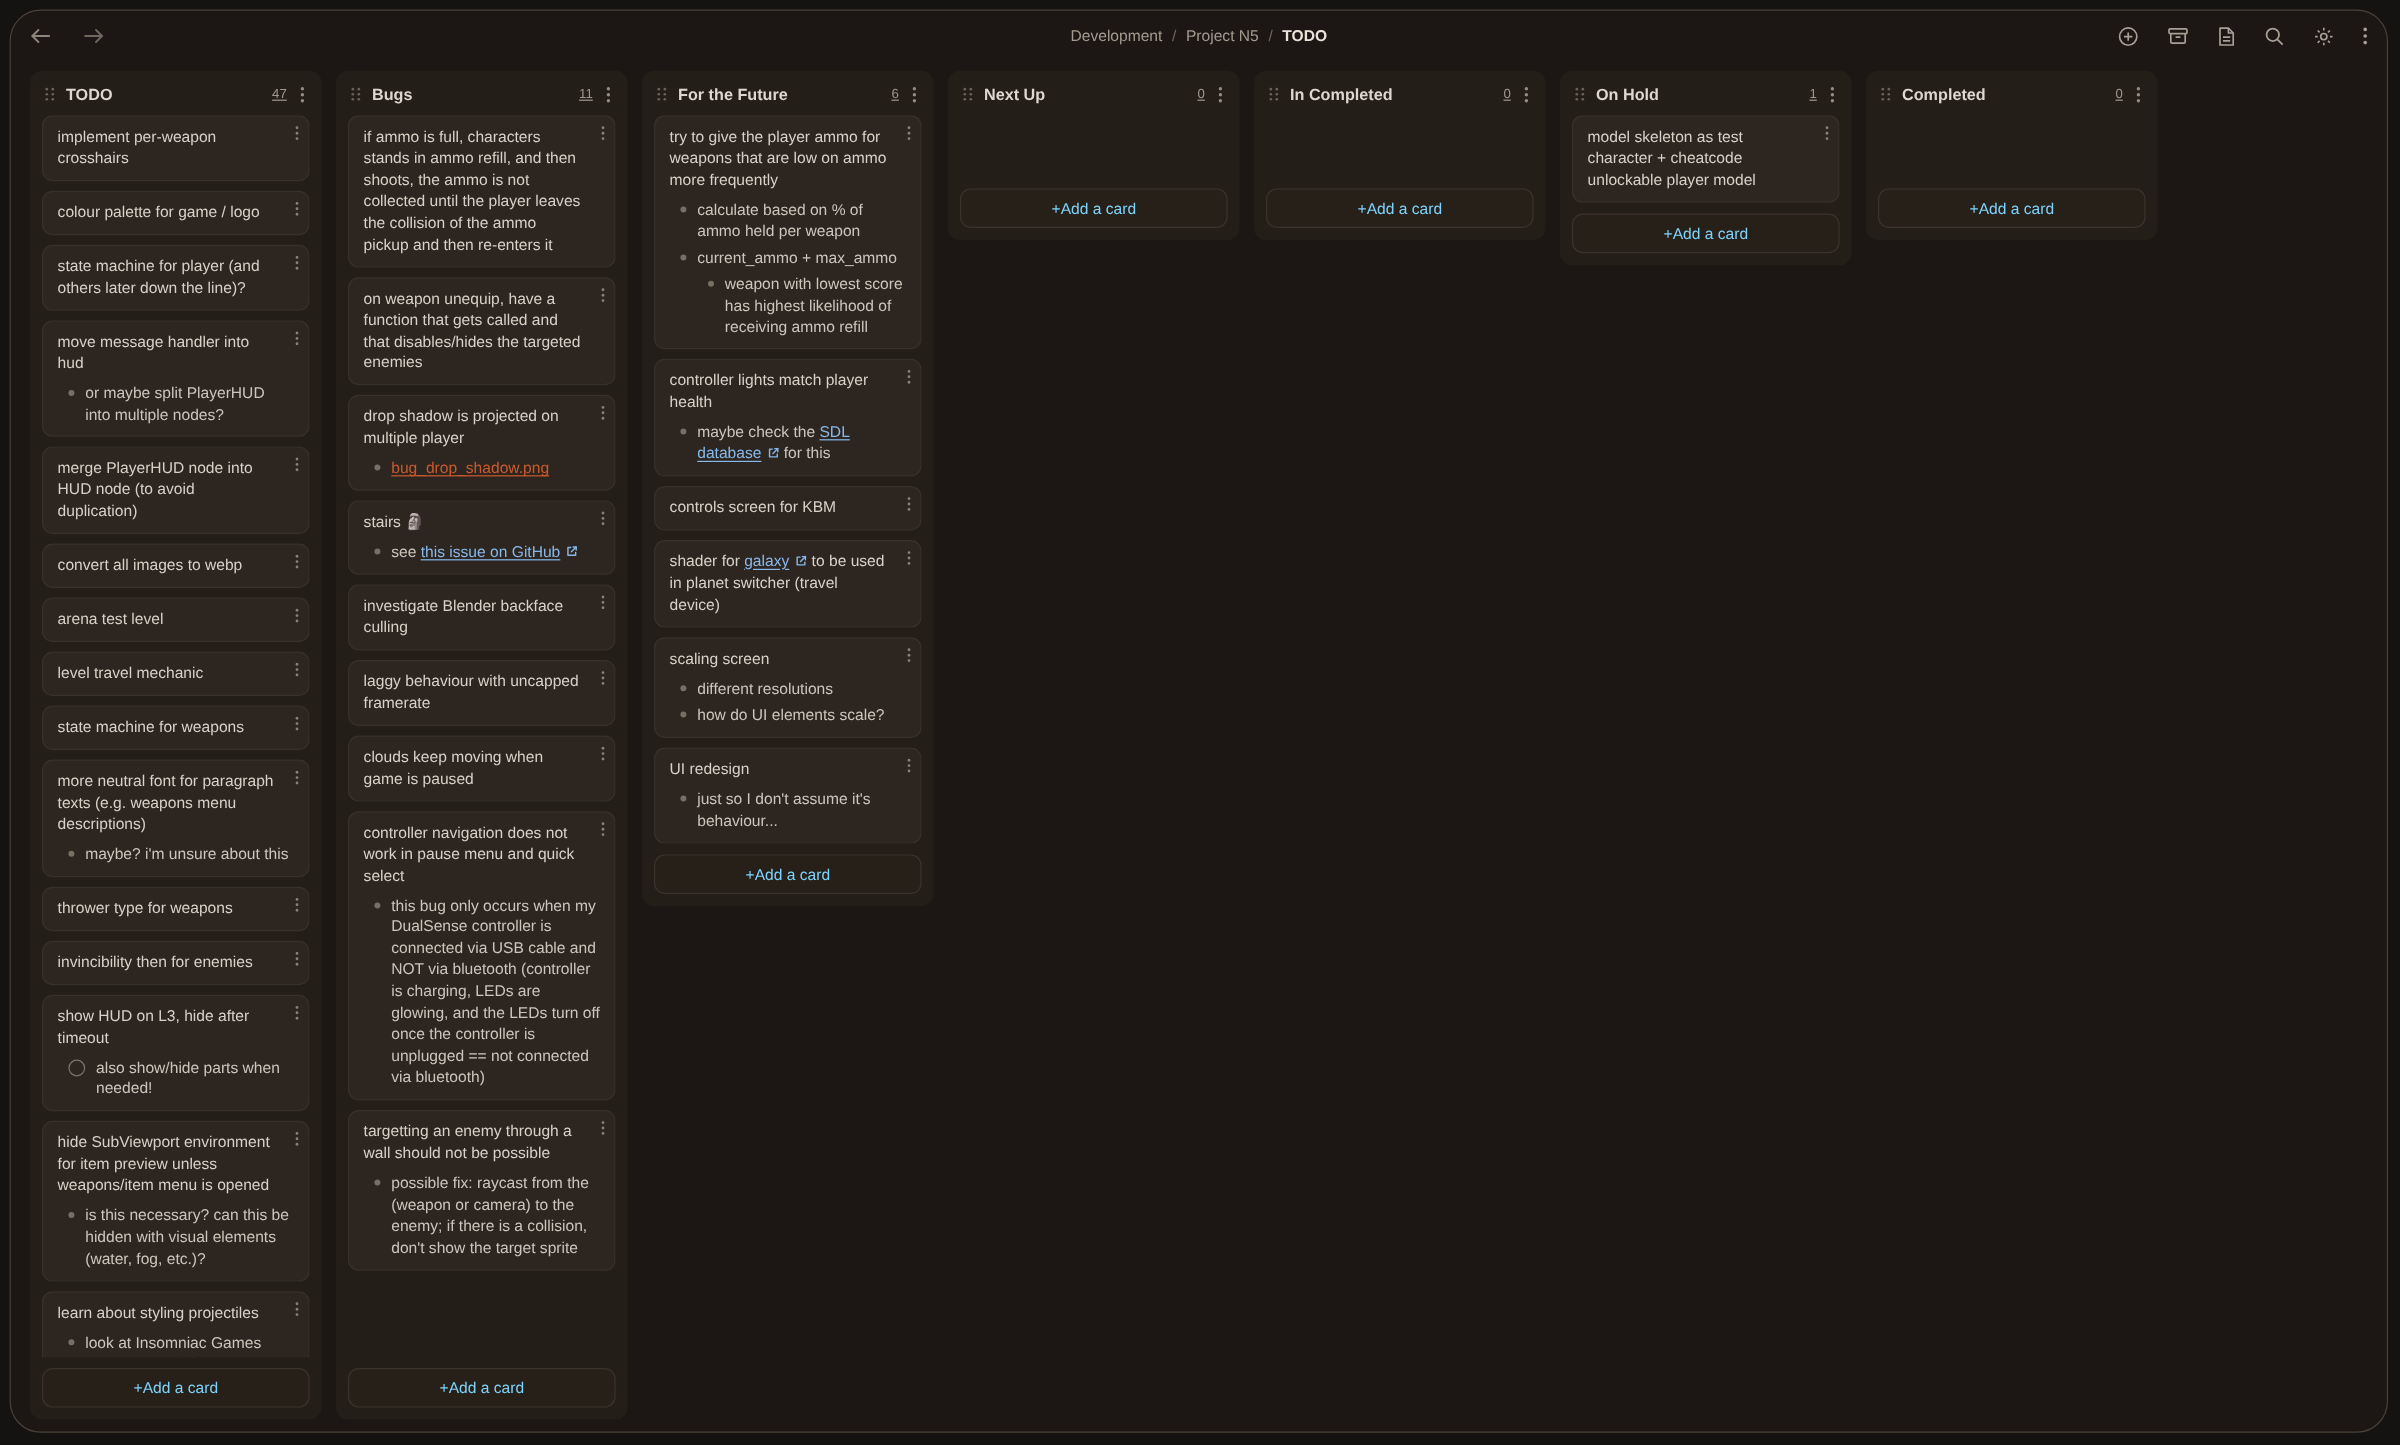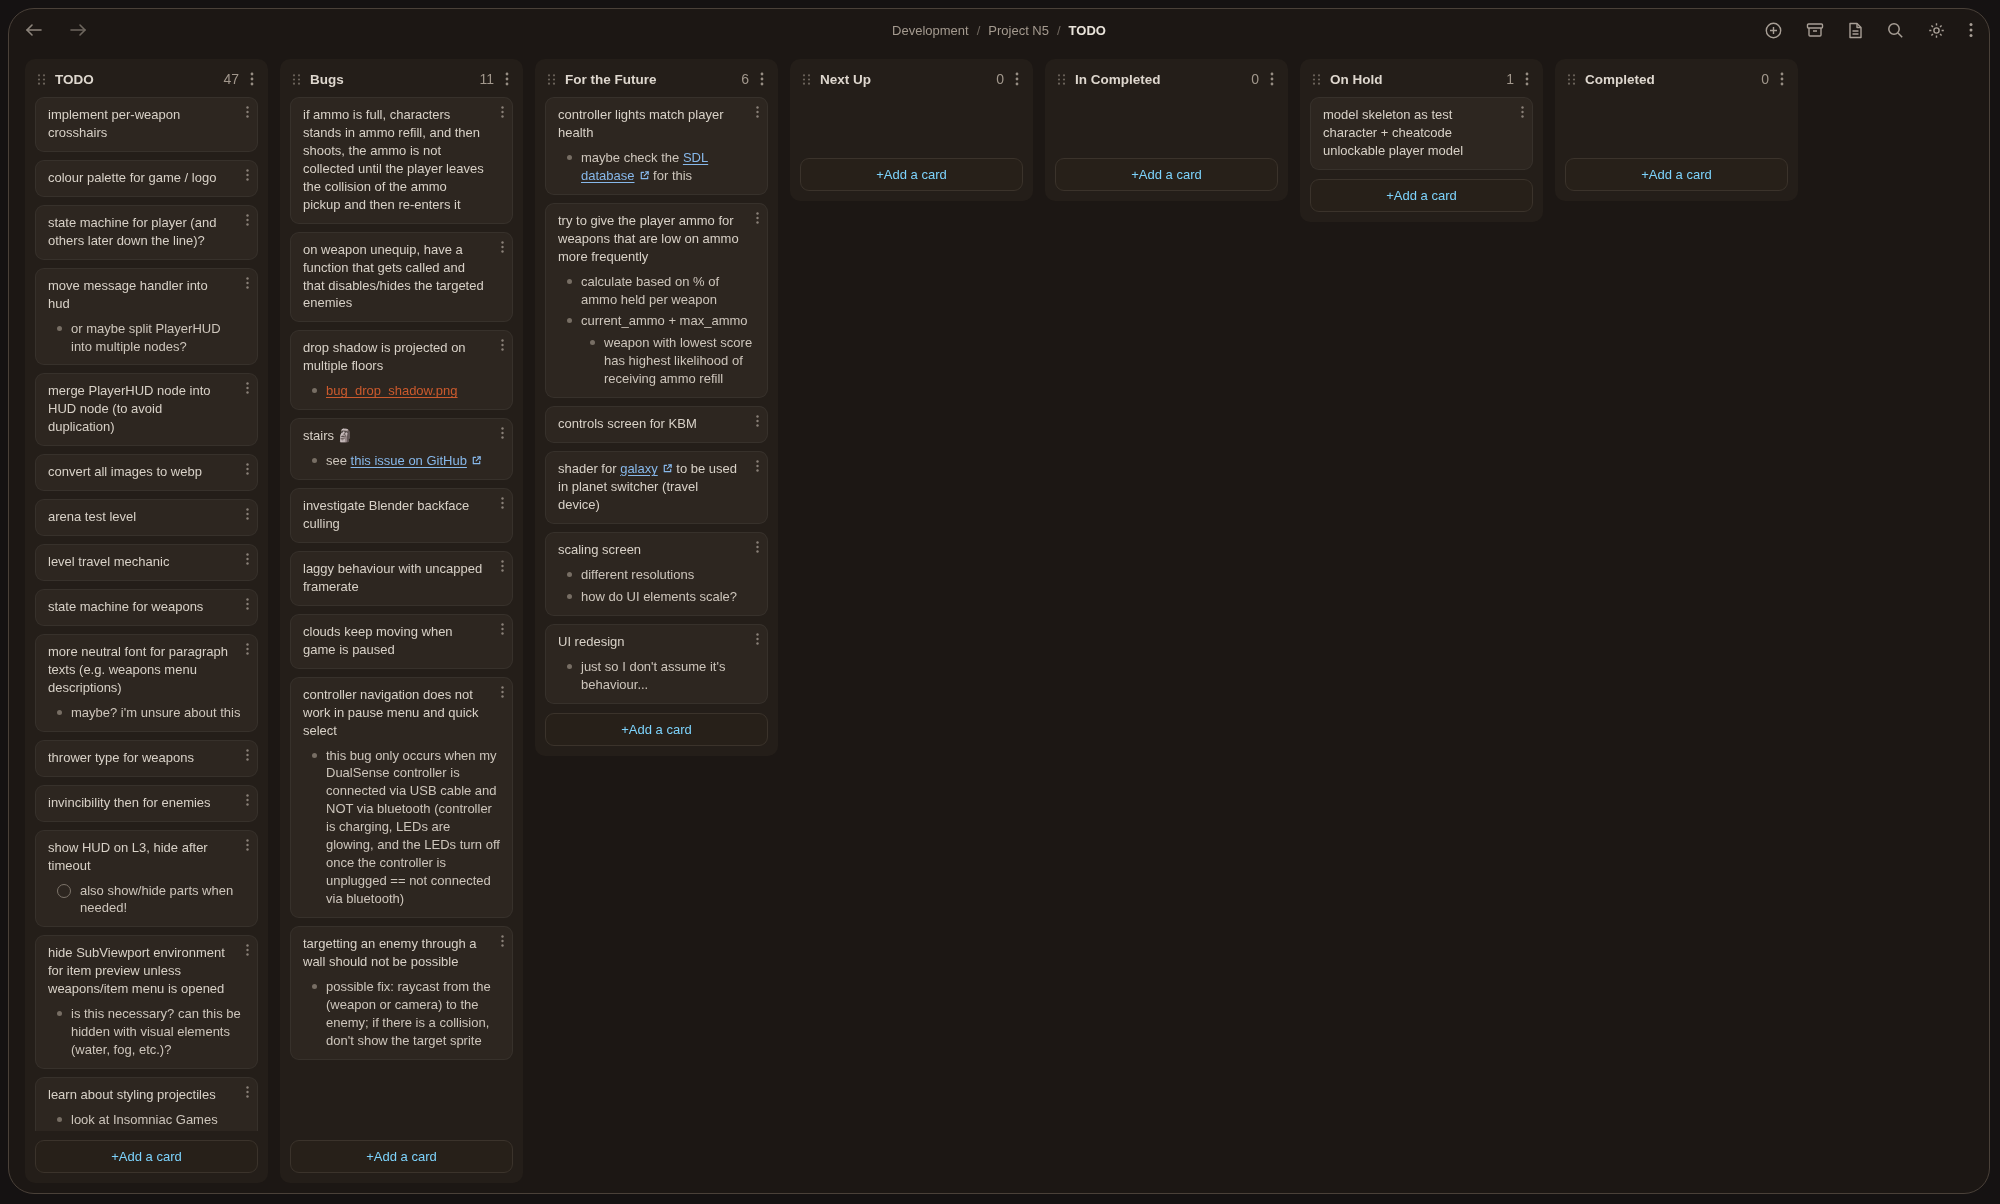--- a/index.html
+++ b/index.html
@@ -18,21 +18,21 @@
   .tb-icon{display:inline-flex;cursor:pointer;}
   
   .board{position:absolute;left:0;right:0;top:42px;bottom:0;display:flex;gap:12px;
     align-items:flex-start;padding:8px 0 10px 16px;box-sizing:border-box;overflow:hidden;}
   .column{width:243px;min-width:243px;box-sizing:border-box;background:#241e19;border-radius:10px;
     padding:7px 10px 10px;display:flex;flex-direction:column;max-height:100%;}
   .column.full{height:100%;}
   .col-header{display:flex;align-items:center;gap:9px;padding:5px 2px 10px 2px;flex:none;}
   .drag{color:#6b635a;display:inline-flex;cursor:grab;}
   .col-title{font-weight:bold;font-size:13.5px;color:#ded7ce;}
-  .col-count{margin-left:auto;font-size:14px;color:#a1978c;}
+  .col-count{margin-left:auto;font-size:11px;color:#a1978c;text-decoration:underline;}
   .kebab{color:#968d83;display:inline-flex;cursor:pointer;padding:0 2px;}
   .cards{display:flex;flex-direction:column;gap:8px;overflow:hidden;min-height:10px;}
   .column.full .cards{flex:1 1 auto;}
   .cards.empty{min-height:52px;}
   .card{position:relative;background:#2d2620;border:1px solid rgba(255,255,255,0.05);
     border-radius:9px;padding:8px 12px 9px;color:#d8d1c7;font-size:13px;line-height:1.38;
     flex:0 0 auto;cursor:pointer;}
   .card-kebab{position:absolute;top:8px;right:6px;color:#8a8178;}
   .card-title{padding-right:14px;}
   .bullets{margin-top:7px;display:flex;flex-direction:column;gap:4px;}
@@ -364,21 +364,21 @@
             <div class="card-title"><span><span>on weapon unequip, have a function that gets called and that disables/hides the targeted enemies</span></span></div>
           </div>
           <div class="card">
             <span class="card-kebab kebab">
               <svg width="3" height="12" viewBox="0 0 3 12" fill="currentColor">
                 <circle cx="1.5" cy="1.5" r="1.2"></circle>
                 <circle cx="1.5" cy="6" r="1.2"></circle>
                 <circle cx="1.5" cy="10.5" r="1.2"></circle>
               </svg>
             </span>
-            <div class="card-title"><span><span>drop shadow is projected on multiple floors</span></span></div>
+            <div class="card-title"><span><span>drop shadow is projected on multiple player</span></span></div>
             <div class="bullets">
               <div class="bullet">
                 <span class="marker-dot"></span>
                 <span class="btext"><a class="lnk lnk-orange"><span>bug_drop_shadow.png</span></a></span>
               </div>
             </div>
           </div>
           <div class="card">
             <span class="card-kebab kebab">
               <svg width="3" height="12" viewBox="0 0 3 12" fill="currentColor">
@@ -490,56 +490,56 @@
         </div>
         <div class="cards">
           <div class="card">
             <span class="card-kebab kebab">
               <svg width="3" height="12" viewBox="0 0 3 12" fill="currentColor">
                 <circle cx="1.5" cy="1.5" r="1.2"></circle>
                 <circle cx="1.5" cy="6" r="1.2"></circle>
                 <circle cx="1.5" cy="10.5" r="1.2"></circle>
               </svg>
             </span>
+            <div class="card-title"><span><span>try to give the player ammo for weapons that are low on ammo more frequently</span></span></div>
+            <div class="bullets">
+              <div class="bullet">
+                <span class="marker-dot"></span>
+                <span class="btext"><span><span>calculate based on % of ammo held per weapon</span></span></span>
+              </div>
+              <div class="bullet">
+                <span class="marker-dot"></span>
+                <span class="btext"><span><span>current_ammo + max_ammo</span></span><div class="bullets">
+                    <div class="bullet">
+                      <span class="marker-dot"></span>
+                      <span class="btext"><span><span>weapon with lowest score has highest likelihood of receiving ammo refill</span></span></span>
+                    </div>
+                  </div></span>
+              </div>
+            </div>
+          </div>
+          <div class="card">
+            <span class="card-kebab kebab">
+              <svg width="3" height="12" viewBox="0 0 3 12" fill="currentColor">
+                <circle cx="1.5" cy="1.5" r="1.2"></circle>
+                <circle cx="1.5" cy="6" r="1.2"></circle>
+                <circle cx="1.5" cy="10.5" r="1.2"></circle>
+              </svg>
+            </span>
             <div class="card-title"><span><span>controller lights match player health</span></span></div>
             <div class="bullets">
               <div class="bullet">
                 <span class="marker-dot"></span>
                 <span class="btext"><span><span>maybe check the </span></span><a class="lnk lnk-blue"><span>SDL database</span><span class="ext-icon">
                       <svg width="11" height="11" viewBox="0 0 12 12" fill="none" stroke="currentColor" stroke-width="1.3" stroke-linecap="round" stroke-linejoin="round">
                         <path d="M5 2.5H2.5v7h7V7"></path>
                         <path d="M7.2 2h2.8v2.8"></path>
                         <path d="M10 2L5.6 6.4"></path>
                       </svg>
                     </span></a><span><span> for this</span></span></span>
-              </div>
-            </div>
-          </div>
-          <div class="card">
-            <span class="card-kebab kebab">
-              <svg width="3" height="12" viewBox="0 0 3 12" fill="currentColor">
-                <circle cx="1.5" cy="1.5" r="1.2"></circle>
-                <circle cx="1.5" cy="6" r="1.2"></circle>
-                <circle cx="1.5" cy="10.5" r="1.2"></circle>
-              </svg>
-            </span>
-            <div class="card-title"><span><span>try to give the player ammo for weapons that are low on ammo more frequently</span></span></div>
-            <div class="bullets">
-              <div class="bullet">
-                <span class="marker-dot"></span>
-                <span class="btext"><span><span>calculate based on % of ammo held per weapon</span></span></span>
-              </div>
-              <div class="bullet">
-                <span class="marker-dot"></span>
-                <span class="btext"><span><span>current_ammo + max_ammo</span></span><div class="bullets">
-                    <div class="bullet">
-                      <span class="marker-dot"></span>
-                      <span class="btext"><span><span>weapon with lowest score has highest likelihood of receiving ammo refill</span></span></span>
-                    </div>
-                  </div></span>
               </div>
             </div>
           </div>
           <div class="card">
             <span class="card-kebab kebab">
               <svg width="3" height="12" viewBox="0 0 3 12" fill="currentColor">
                 <circle cx="1.5" cy="1.5" r="1.2"></circle>
                 <circle cx="1.5" cy="6" r="1.2"></circle>
                 <circle cx="1.5" cy="10.5" r="1.2"></circle>
               </svg>

